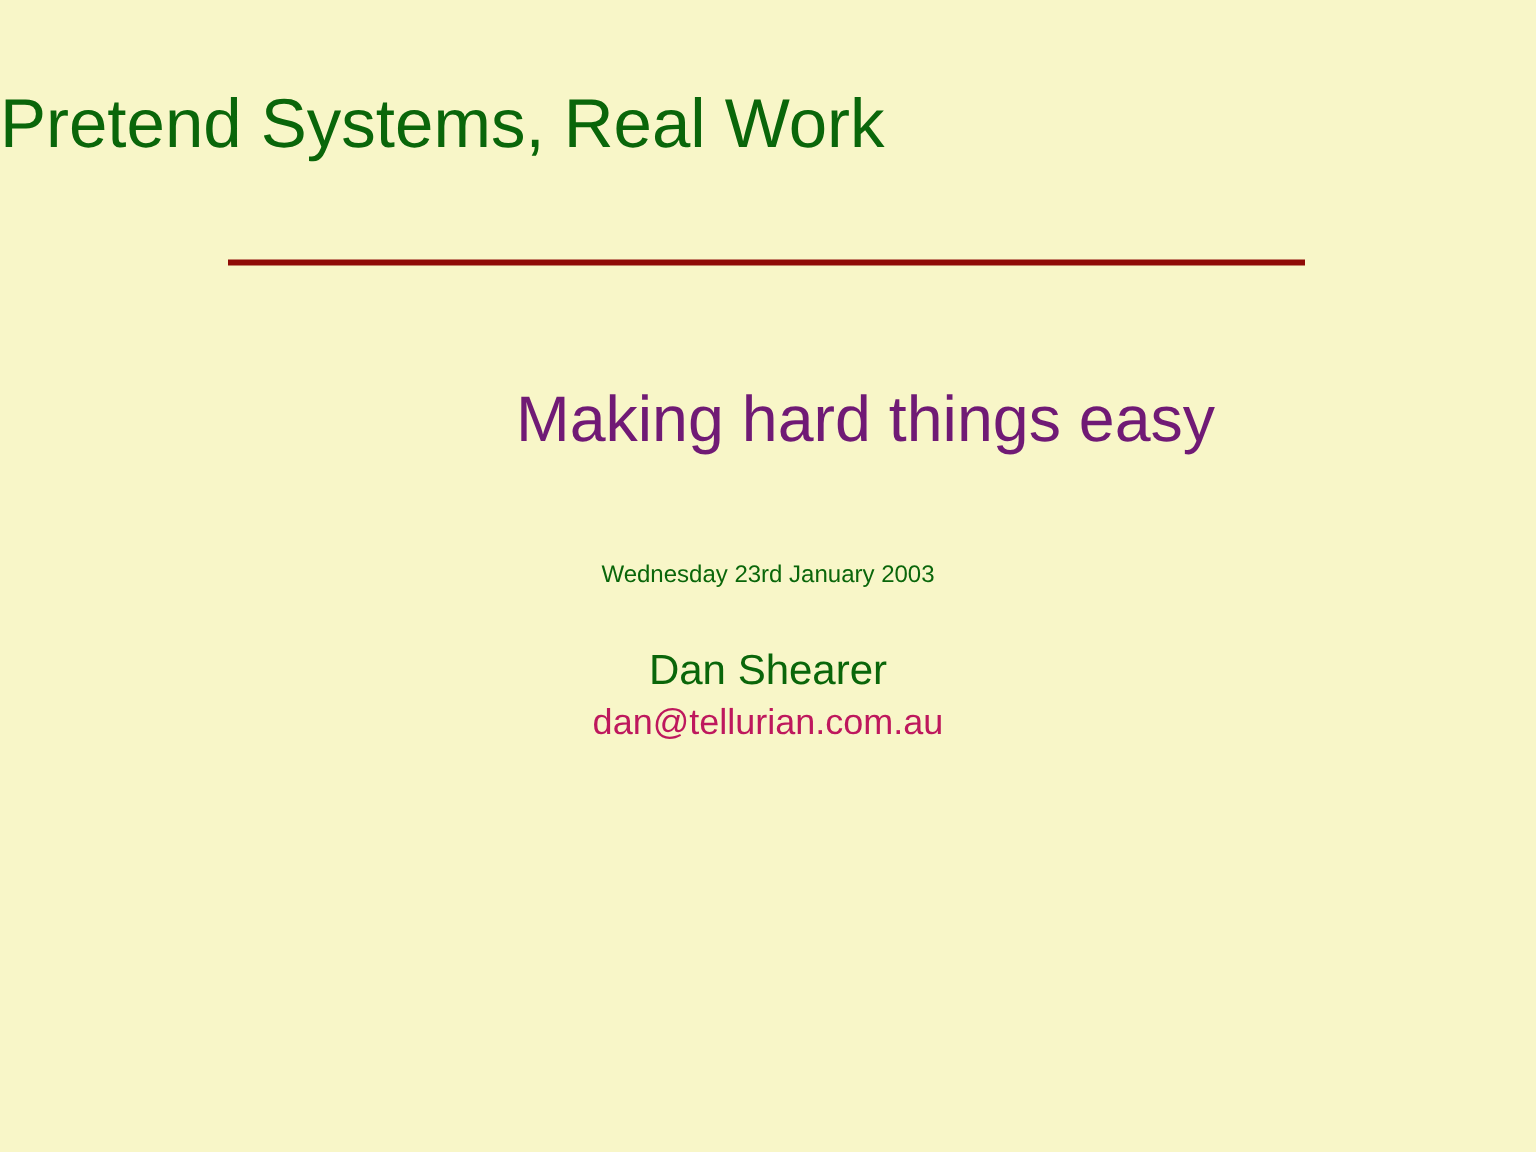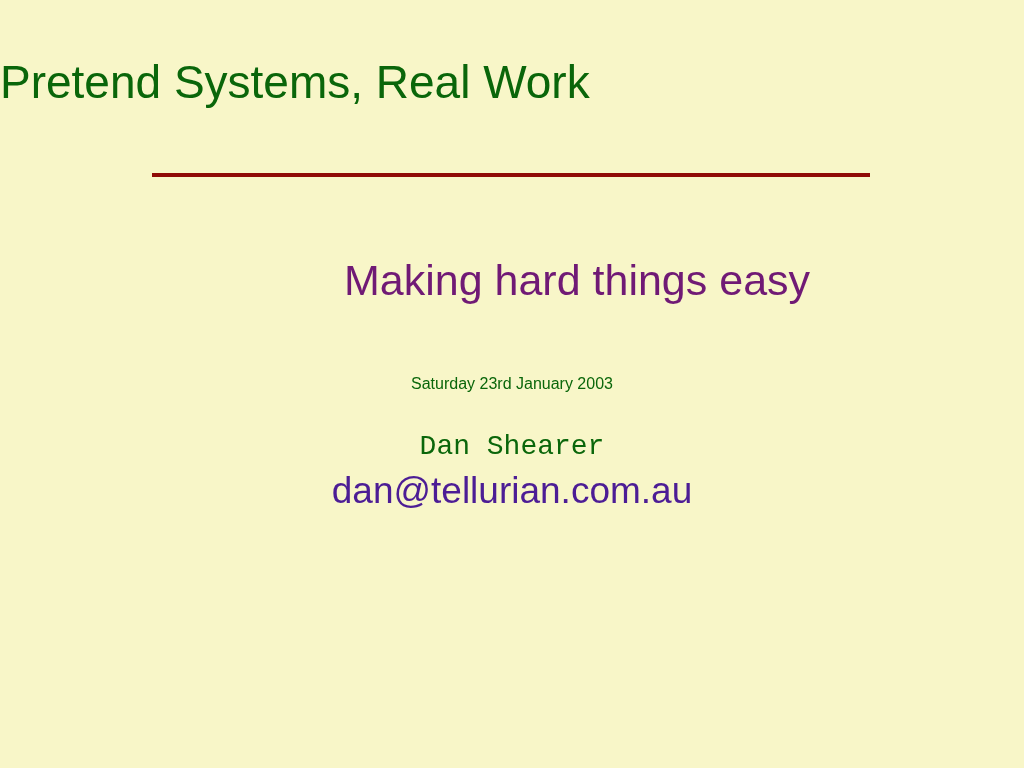--- a/index.html
+++ b/index.html
@@ -84,50 +84,50 @@
   .author-block {
     position: absolute;
     left: 0;
     top: 428px;
     width: 1024px;
     text-align: center;
   }
 
   .author-name {
     display: block;
-    font-family: Liberation Mono, monospace;
+    font-family: Liberation Sans, sans-serif;
     font-size: 28px;
     font-weight: normal;
     line-height: 1.35;
     color: #0a660a;
     white-space: nowrap;
   }
 
   .author-email {
     display: block;
     font-family: "Liberation Sans", sans-serif;
-    font-size: 37px;
+    font-size: 24px;
     font-weight: normal;
     line-height: 1.35;
-    color: #4c1d95;
+    color: #be185d;
     white-space: nowrap;
     text-decoration: none;
   }
 </style>
 </head>
 <body>
 
 <div id="slide">
 
   <h1 class="slide-title">Pretend Systems, Real Work</h1>
 
   <div class="title-rule"></div>
 
   <h2 class="slide-subtitle">Making hard things easy</h2>
 
-  <div class="slide-date">Saturday 23rd January 2003</div>
+  <div class="slide-date">Wednesday 23rd January 2003</div>
 
   <div class="author-block">
     <span class="author-name">Dan Shearer</span>
     <span class="author-email">dan@tellurian.com.au</span>
   </div>
 
 </div>
 
 </body></html>

